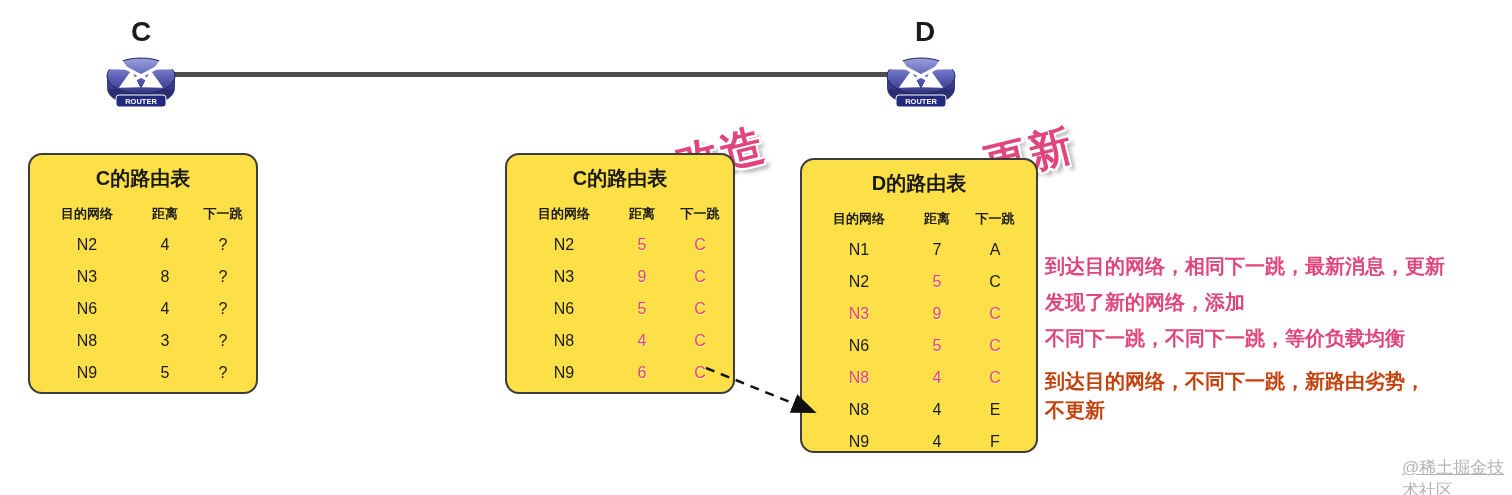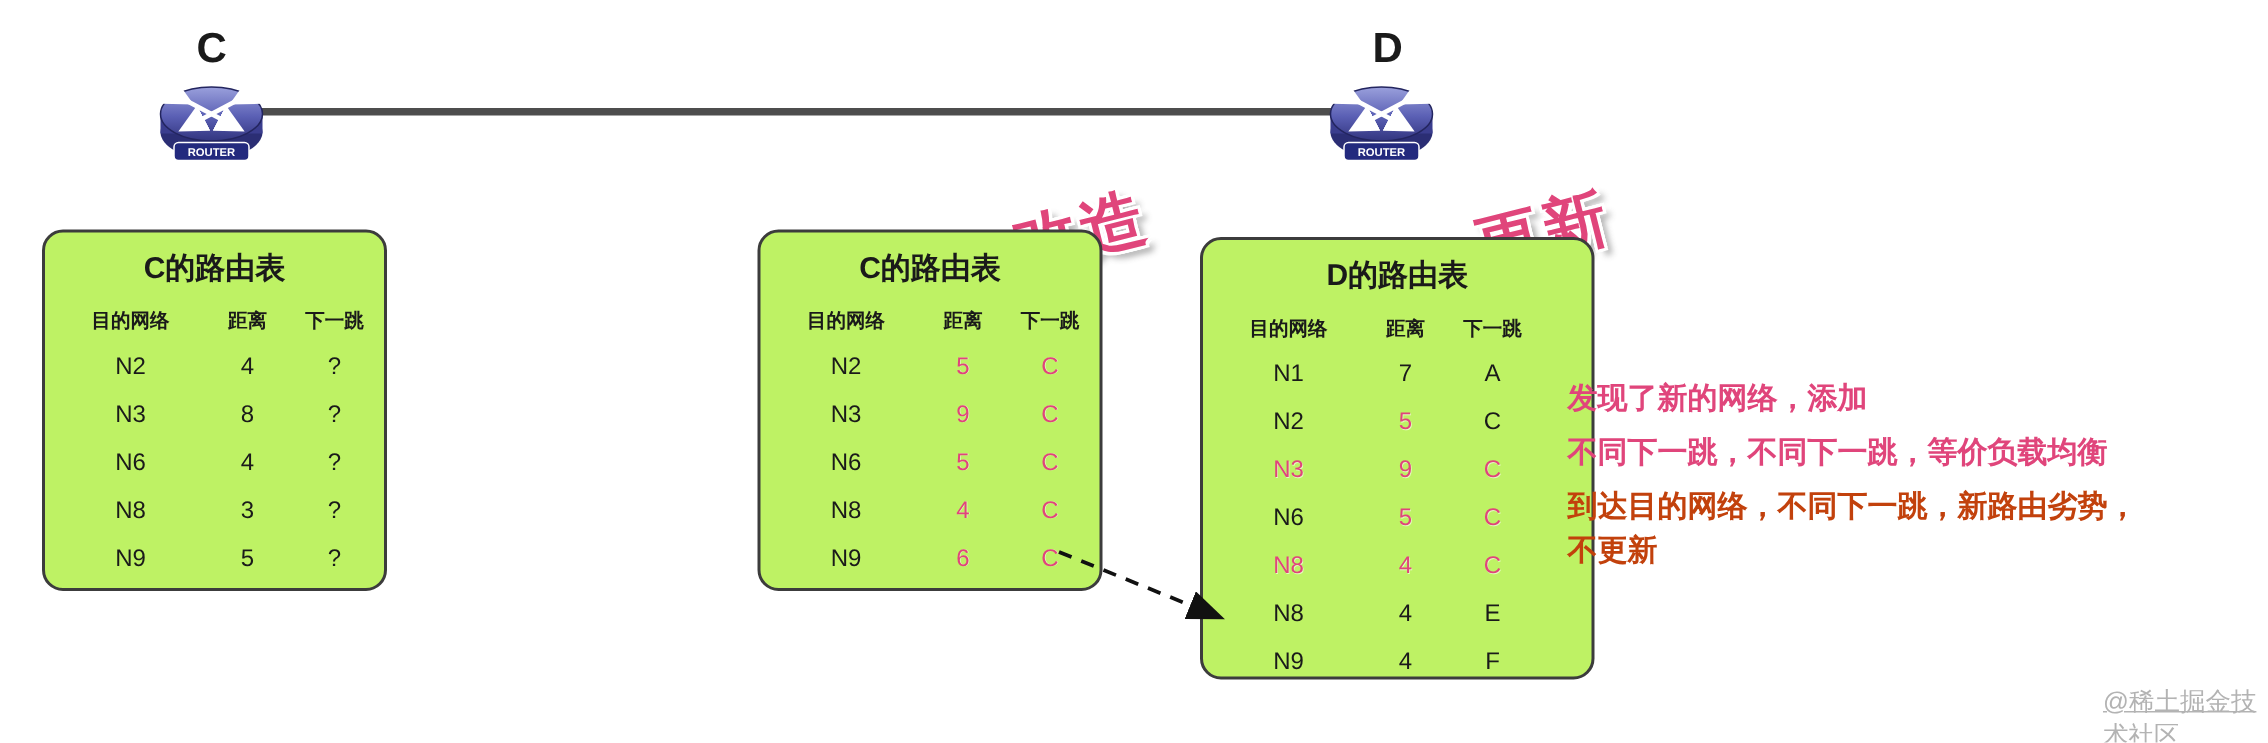--- a/index.html
+++ b/index.html
@@ -28,26 +28,26 @@
     text-shadow:
       -2px -2px 0 #fff, 2px -2px 0 #fff, -2px 2px 0 #fff, 2px 2px 0 #fff,
       0 -2px 0 #fff, 0 2px 0 #fff, -2px 0 0 #fff, 2px 0 0 #fff,
       4px 5px 4px rgba(60,60,60,.45);
   }
   #stamp-modify { left:676px; top:126px; }
   #stamp-update { left:984px; top:126px; }
 
   
   .rtable {
-    position:absolute; background:#bef264; border:2.5px solid #3c3c3c;
+    position:absolute; background:#fde047; border:2.5px solid #3c3c3c;
     border-radius:14px; padding:10px 6px 8px 6px;
   }
   #table-c-before { left:28px;  top:153px; width:230px; height:241px; }
   #table-c-after  { left:505px; top:153px; width:230px; height:241px; }
-  #table-d        { left:800px; top:158px; width:263px; height:295px; }
+  #table-d        { left:800px; top:158px; width:238px; height:295px; }
   .ttitle { text-align:center; font-size:20px; font-weight:bold; margin-bottom:7px; }
   .thead, .trow { display:grid; grid-template-columns:102px 54px 62px; align-items:center; text-align:center; }
   .thead { font-size:13px; font-weight:bold; height:30px; }
   .trow  { font-size:16px; font-weight:normal; height:32px; }
   .tcell.hl { color:var(--highlight,#e0457b); text-shadow:0.5px 0.5px 0 rgba(255,255,255,.6); }
 
   
   #annotations { position:absolute; left:1045px; top:252px; width:465px; height:230px; }
   .annot { position:absolute; left:0; font-size:20px; font-weight:bold; white-space:pre-line; line-height:29px; }
   .annot.pink  { color:var(--highlight,#e0457b); }
@@ -222,20 +222,21 @@
         </div>
         <div class="trow">
           <div class="tcell">N9</div>
           <div class="tcell">4</div>
           <div class="tcell">F</div>
         </div>
       </div>
   </div>
 
   <div id="annotations">
+      <div class="annot pink">到达目的网络，相同下一跳，最新消息，更新</div>
       <div class="annot pink">发现了新的网络，添加</div>
       <div class="annot pink">不同下一跳，不同下一跳，等价负载均衡</div>
       <div class="annot black">到达目的网络，不同下一跳，新路由劣势，
 不更新</div>
     </div>
 
   <svg id="overlay" width="1512" height="495">
     <defs>
       <marker id="blk-ah" markerWidth="10" markerHeight="8" refX="8" refY="4" orient="auto">
         <polygon points="0 0, 10 4, 0 8" fill="#111"></polygon>

